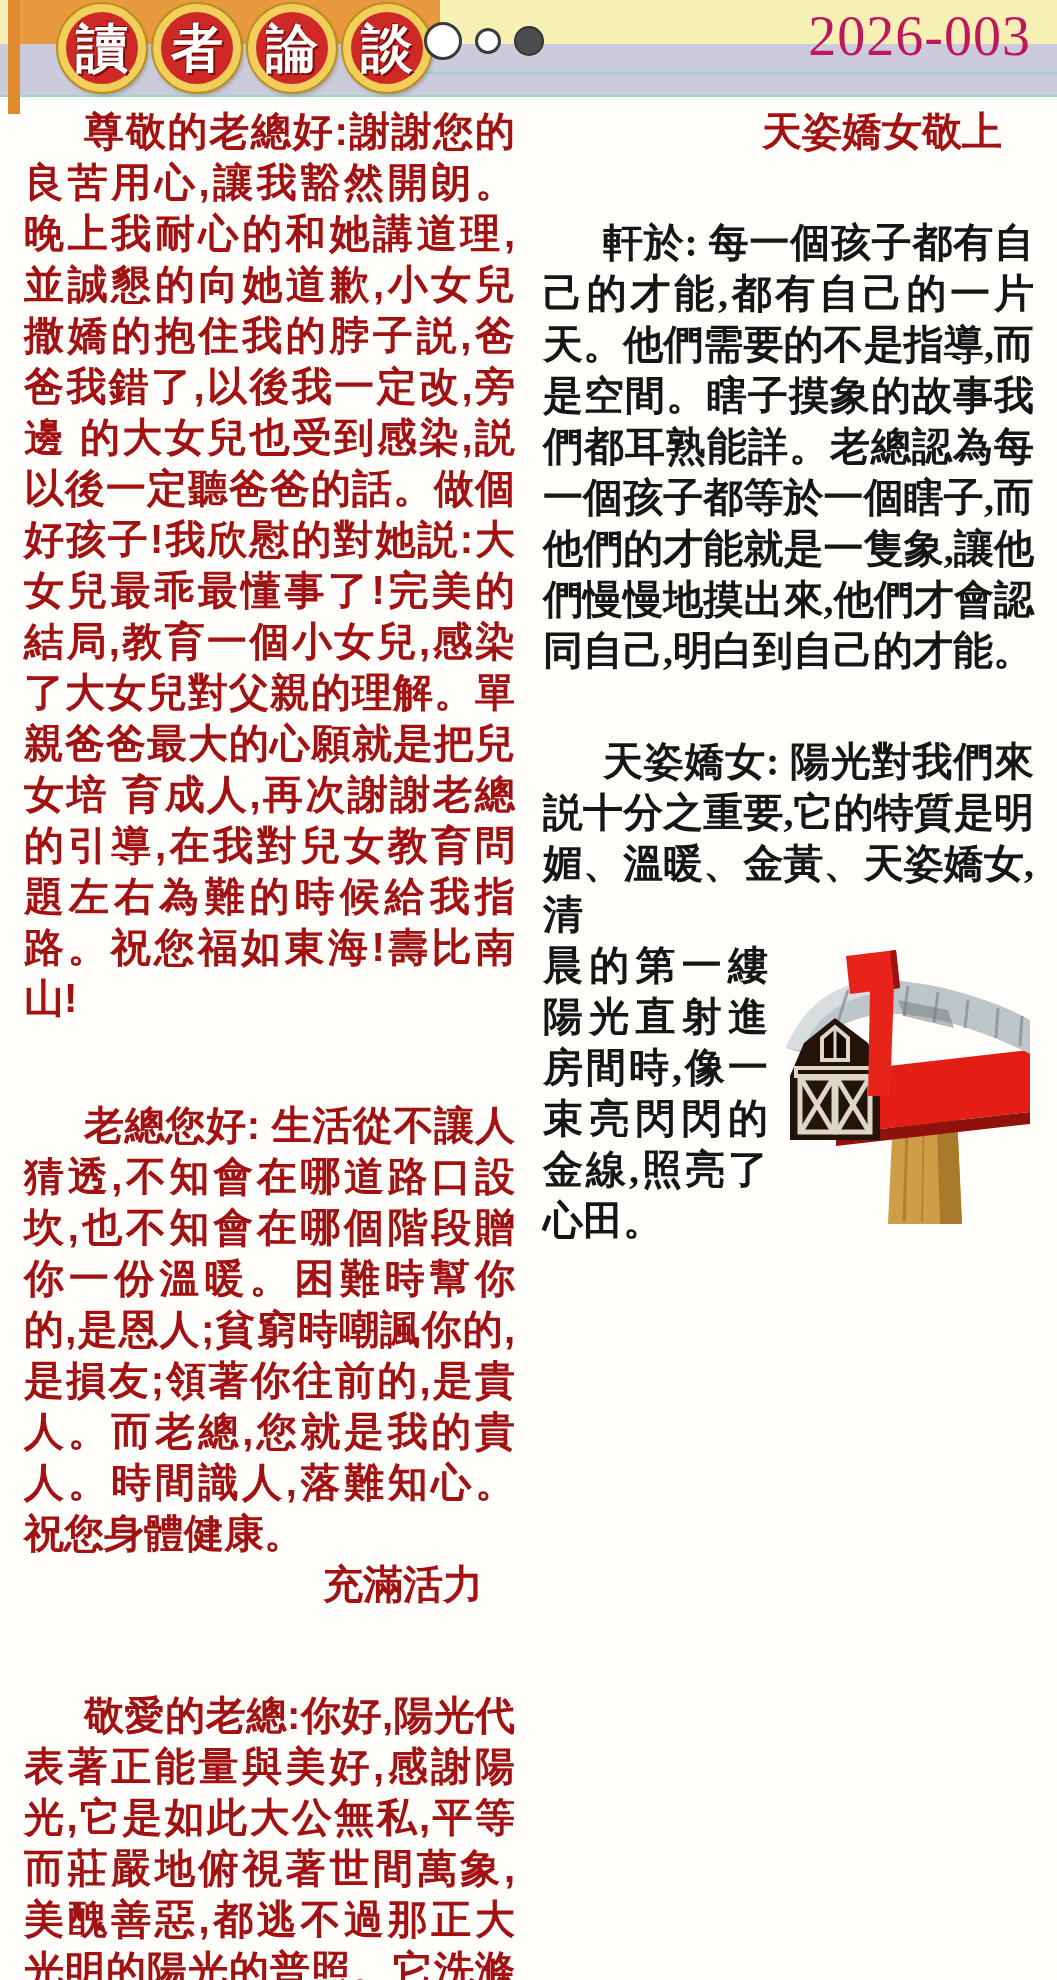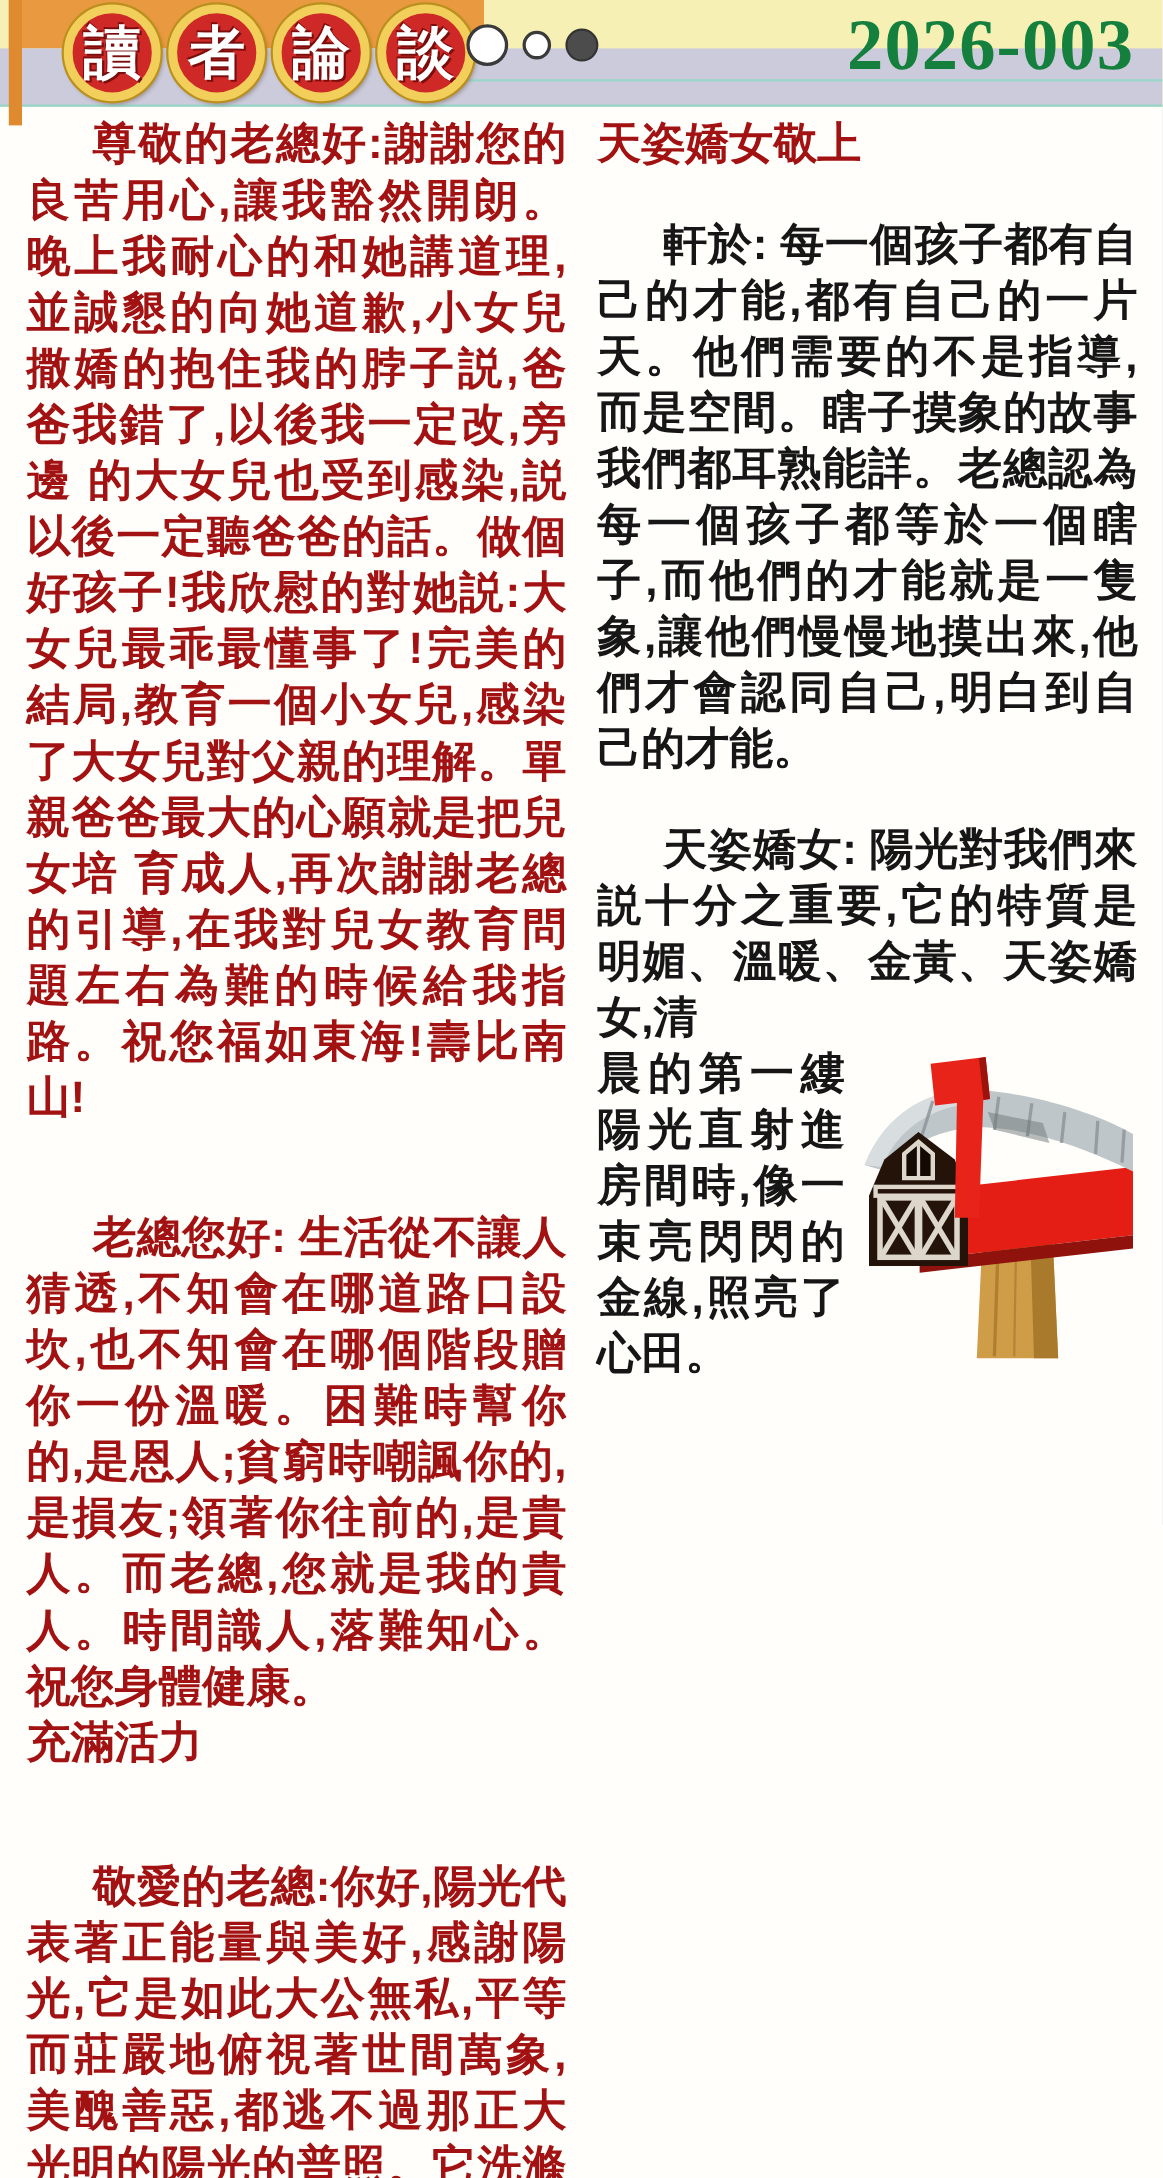--- a/index.html
+++ b/index.html
@@ -23,38 +23,38 @@
     display:flex; align-items:center; justify-content:center;
   }
   .badge span { color:#ffffff; font-size:52px; font-weight:bold; line-height:1;
     text-shadow:2px 2px 0 #7c0d0d, -1px -1px 0 #7c0d0d; }
   .dots { position:absolute; top:22px; left:424px; display:flex; align-items:center; gap:13px; z-index:4; }
   .dot1 { width:32px; height:32px; border-radius:50%; background:#fff; border:3px solid #3a3a3a; }
   .dot2 { width:20px; height:20px; border-radius:50%; background:#fff; border:3px solid #3a3a3a; }
   .dot3 { width:26px; height:26px; border-radius:50%; background:#4c4c4c; border:2px solid #333; }
   .issue {
     position:absolute; top:4px; right:26px; z-index:4;
-    font-family:"Liberation Serif", serif; font-weight:bold;
-    font-size:66px; color:#15803d; letter-spacing:1px;
+    font-family:"Liberation Serif", serif; font-weight:normal;
+    font-size:56px; color:#be185d; letter-spacing:1px;
   }
   .site {
     position:absolute; top:49px; left:556px; z-index:4;
     font-size:35px; font-weight:bold; color:#9b9b9b; letter-spacing:2px;
     text-shadow:1px 1px 0 #fff,-1px -1px 0 #fff;
   }
   
   .content { position:absolute; top:106px; left:24px; width:1010px; display:flex; gap:28px; }
   .col { width:491px; font-size:40px; line-height:51px; font-weight:bold;
          text-align:justify; color:#a31212; }
   p { margin:0; }
   .para { text-indent:1.5em; }
   .cont { text-indent:0; }
-  .sig { text-align:left; padding-right:32px; }
+  .sig { text-align:right; padding-right:32px; }
   .m50 { margin-top:76px; }
-  .m60 { margin-top:40px; }
+  .m60 { margin-top:60px;font-family:Liberation Serif, serif; }
   .m80 { margin-top:80px; }
   .black { color:#161616; }
   
   .mailbox-float { float:right; width:256px; height:280px; margin:4px 0 0 10px; }
 </style>
 </head>
 <body>
 
 <div class="page">
 

